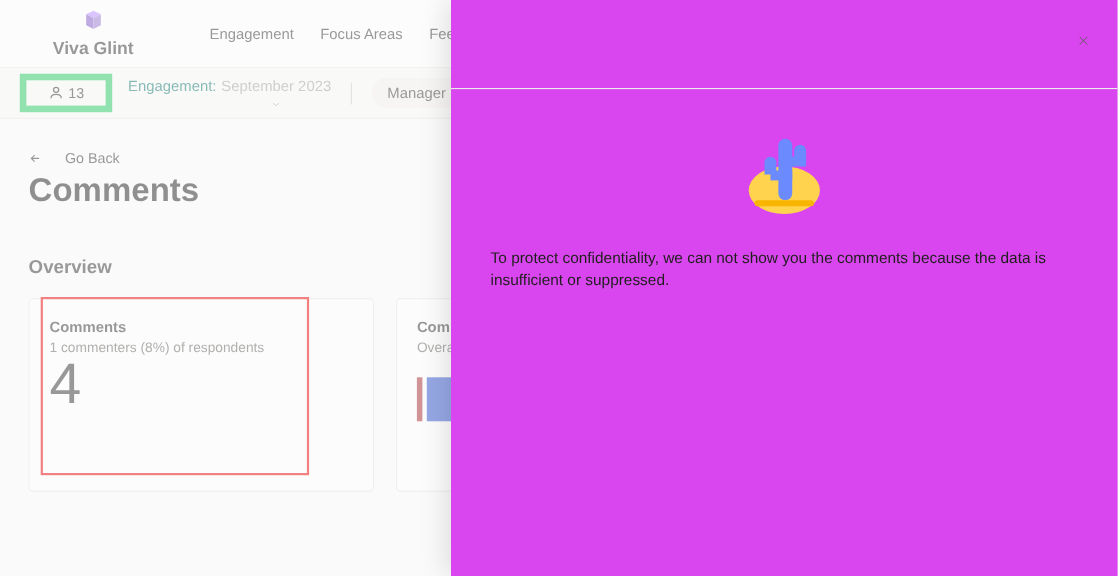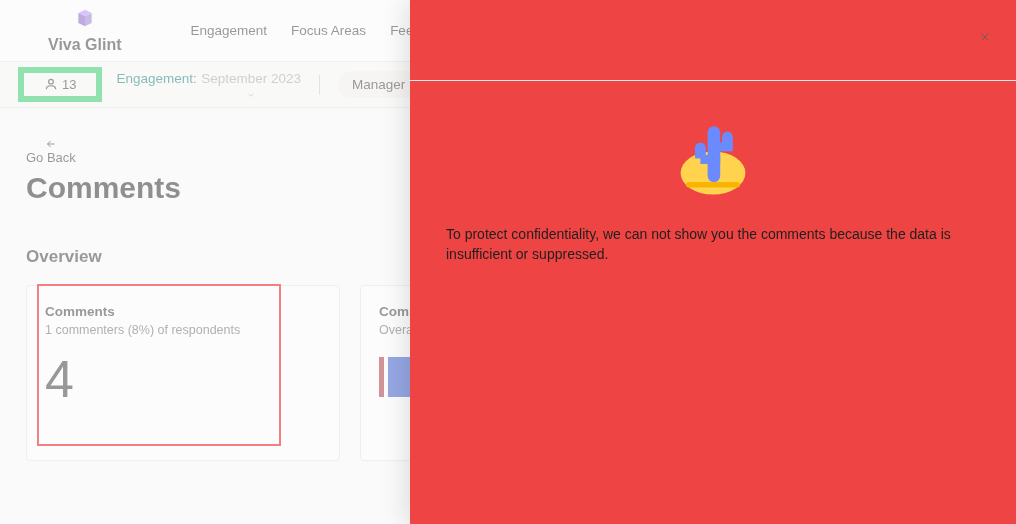--- a/index.html
+++ b/index.html
@@ -94,26 +94,25 @@
       color: #323130;
     }
 
     
     .main {
       padding: 28px 26px;
     }
     .go-back {
       display: inline-flex;
       align-items: center;
-      gap: 0;
+      gap: 21px;
       font-size: 13px;
       color: #323130;
       cursor: pointer;
       margin-bottom: 6px;
-      flex-direction: column;
     }
     .page-title {
       font-size: 30px;
       font-weight: 600;
       color: #201f1e;
       margin-bottom: 42px;
     }
     .section-title {
       font-size: 17px;
       font-weight: 600;
@@ -142,21 +141,20 @@
       pointer-events: none;
     }
     .card-title {
       font-weight: 600;
       font-size: 13.5px;
       margin-bottom: 4px;
     }
     .card-sub {
       font-size: 12.5px;
       color: #605e5c;
-      margin-bottom: 16px;
     }
     .card-big-number {
       font-size: 52px;
       font-weight: 300;
       color: #323130;
       line-height: 1;
     }
     .sentiment-bar {
       display: flex;
       height: 40px;
@@ -175,21 +173,21 @@
       background: rgba(255,255,255,0.5);
       pointer-events: none;
     }
 
     
     .side-panel {
       position: absolute;
       top: 0; right: 0;
       width: 606px;
       height: 524px;
-      background: #ef4444;
+      background: #d946ef;
       box-shadow: -4px 0 24px rgba(0,0,0,0.12);
     }
     .panel-close {
       position: absolute;
       top: 28px; right: 22px;
       cursor: pointer;
       width: 18px; height: 18px;
       display: flex; align-items:center; justify-content:center;
     }
     .panel-divider {

